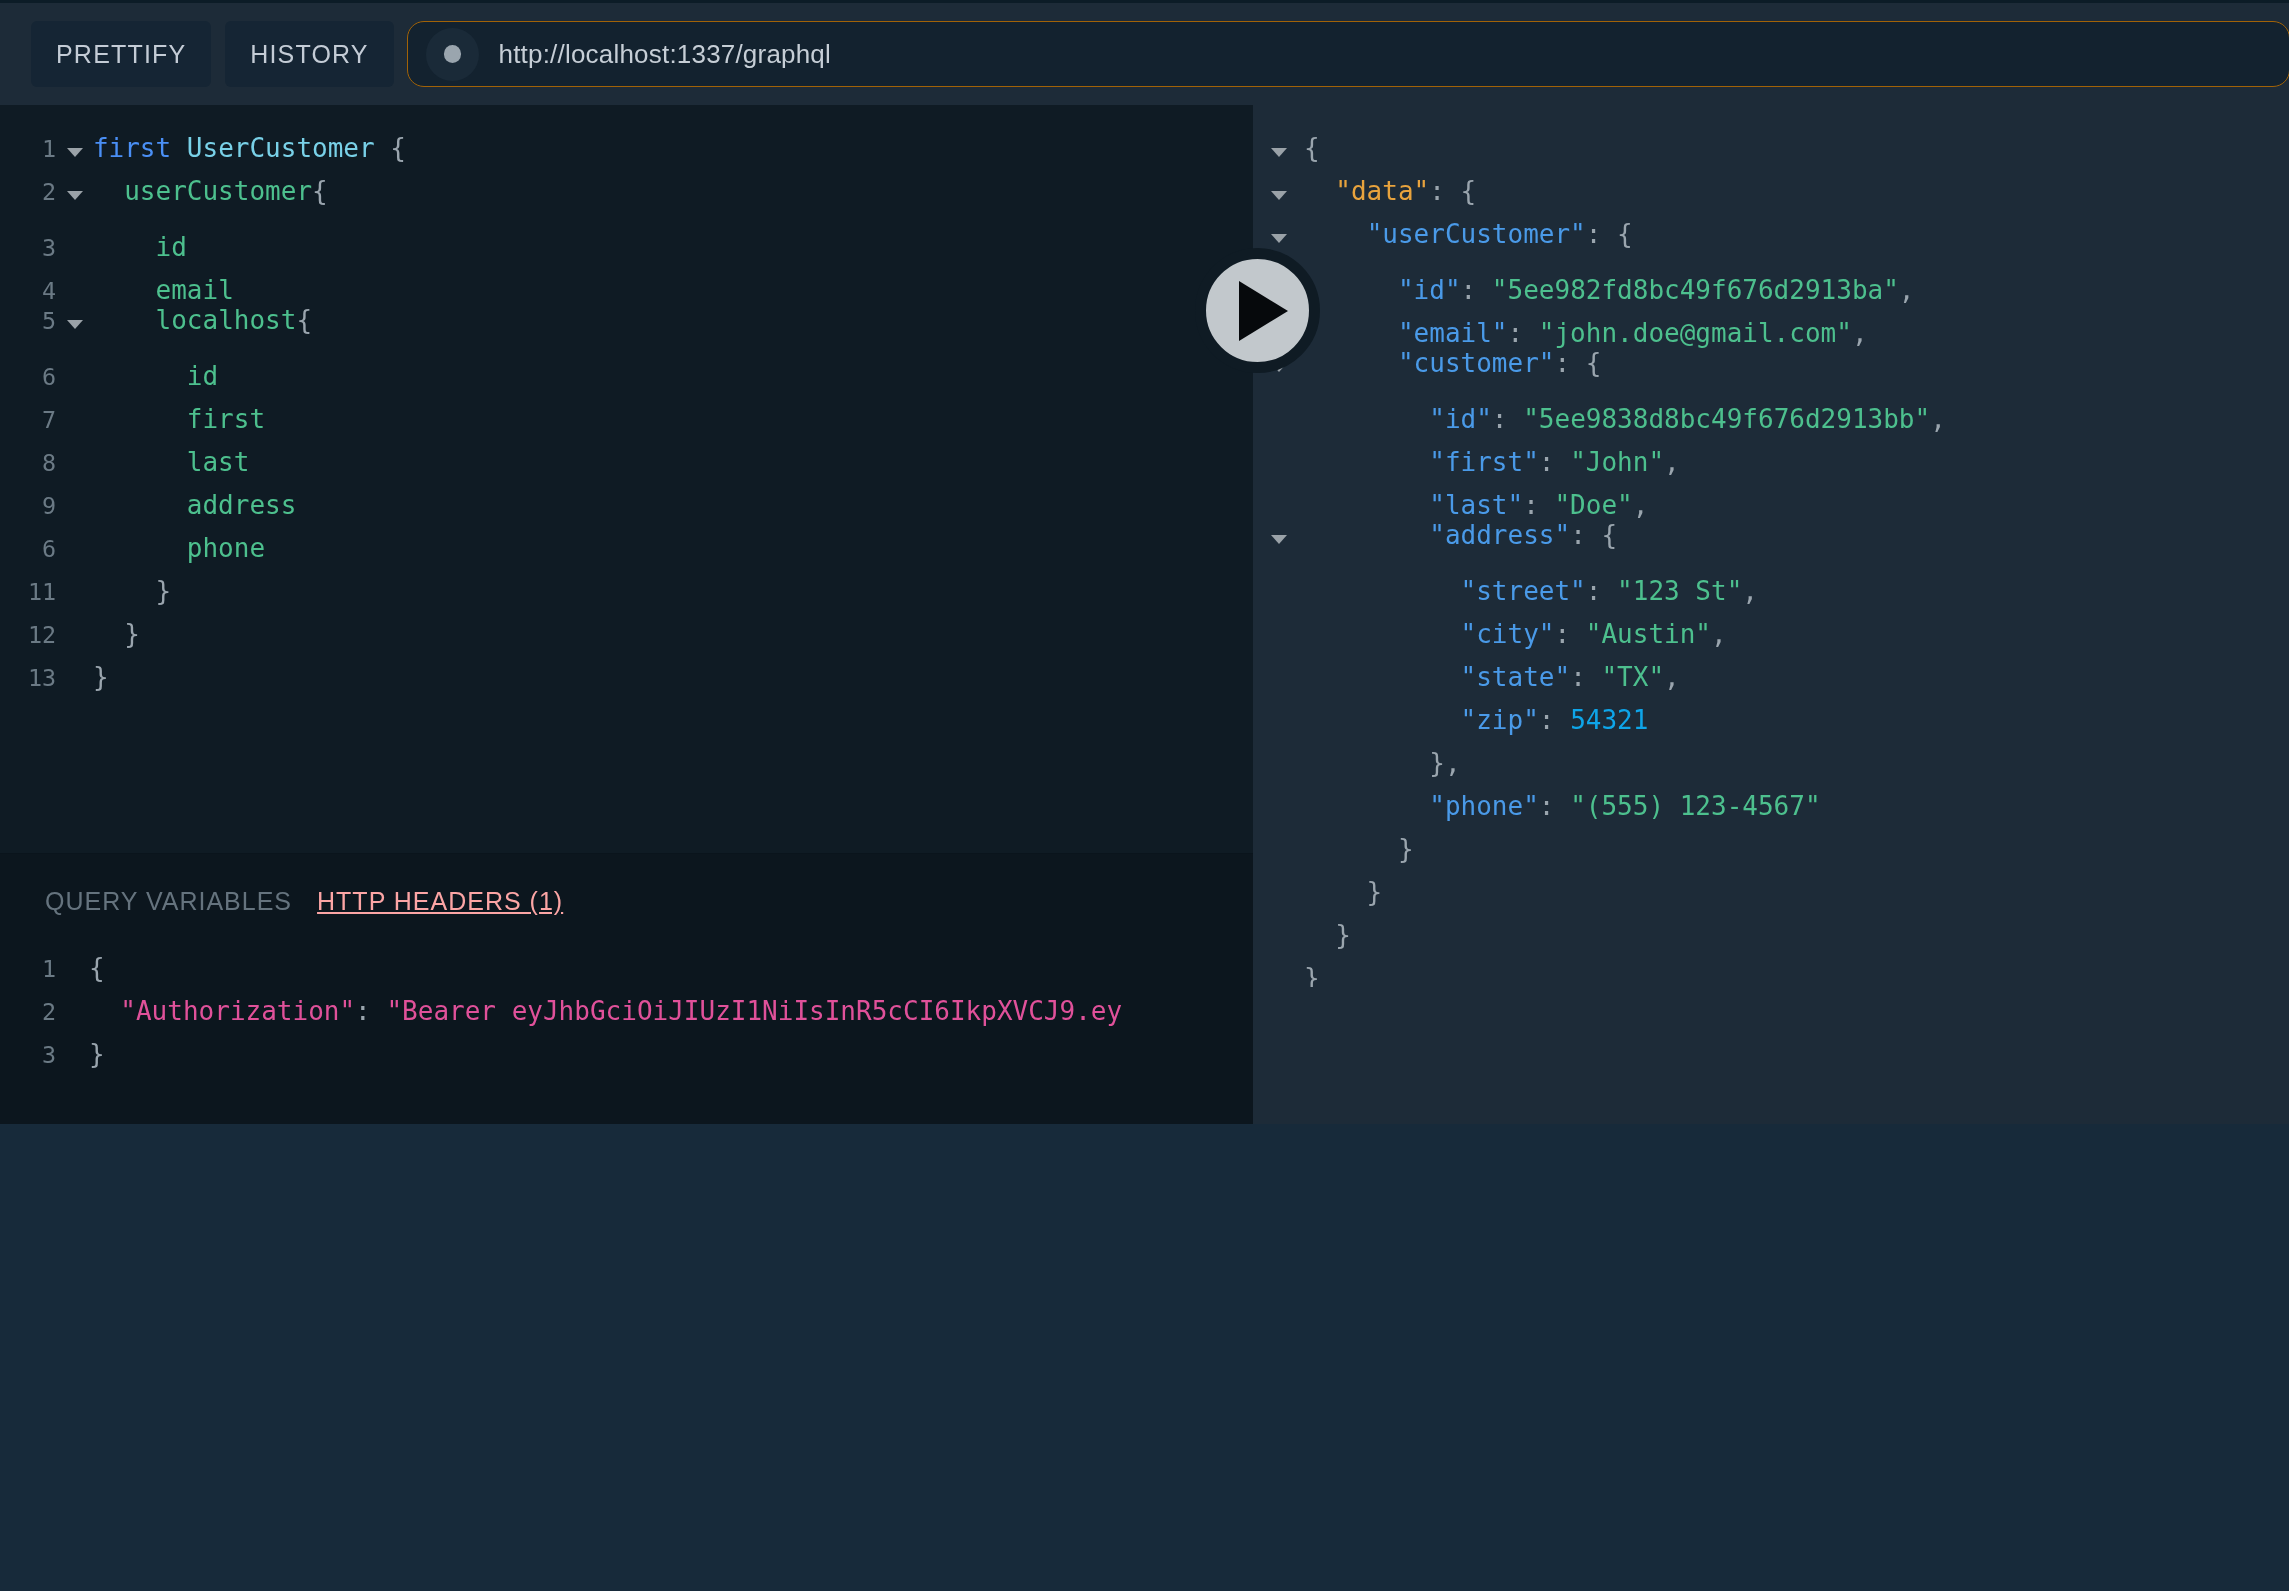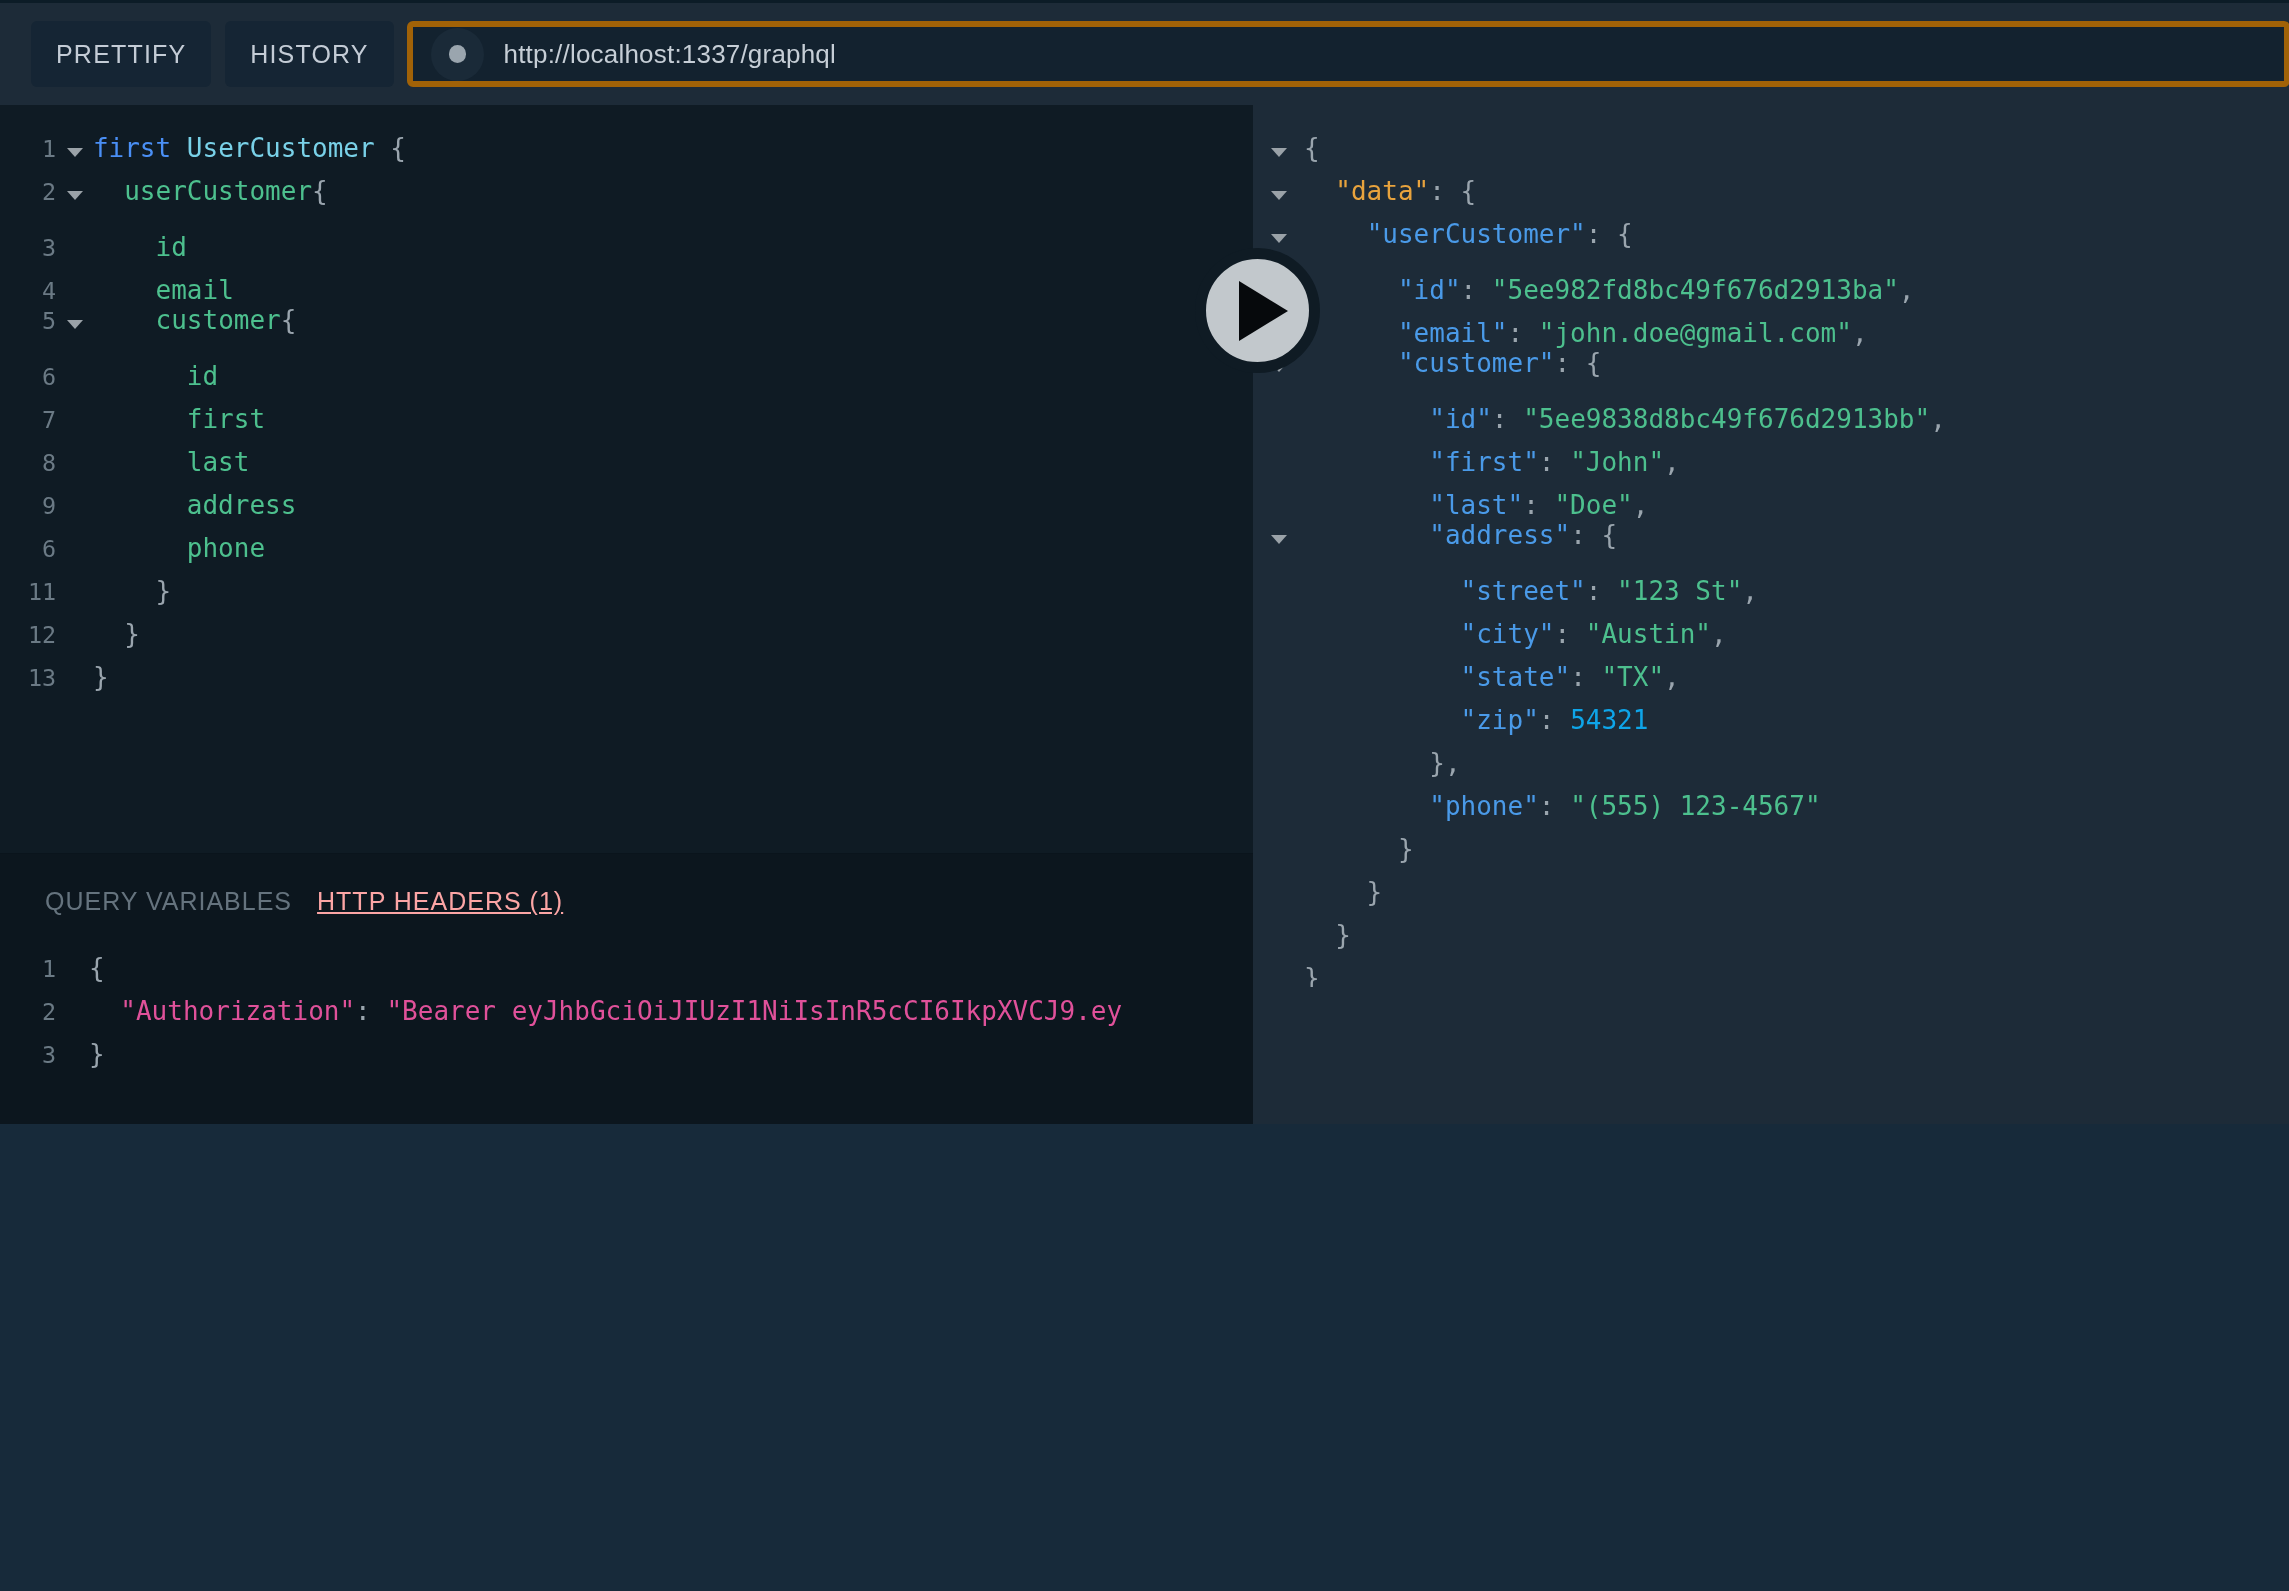--- a/index.html
+++ b/index.html
@@ -50,22 +50,22 @@
     display: flex;
     align-items: center;
     justify-content: center;
   }
 
   .url-bar {
     flex: 1;
     height: 66px;
     margin-right: 0;
     background: #13222f;
-    border: 6px solid #a16207;
-    border-radius: 6px;
+    border: 1px solid #a16207;
+    border-radius: 17px;
     display: flex;
     align-items: center;
     padding-left: 17.6px;
     gap: 19.5px;
     overflow: hidden;
   }
 
   .url-dot-wrap {
     width: 53px; height: 53px;
     border-radius: 50%;
@@ -293,21 +293,21 @@
   </div>
 
   <div class="split">
 
     <div class="left-pane">
       <div class="editor" id="editor-lines">
           <div class="code-line"><span class="gutter">1</span><span class="fold on"></span><span class="code-text"><span class="t-kw">first</span><span class="t-punc"> </span><span class="t-name">UserCustomer</span><span class="t-punc"> {</span></span></div>
           <div class="code-line"><span class="gutter">2</span><span class="fold on"></span><span class="code-text"><span class="t-punc">  </span><span class="t-field">userCustomer</span><span class="t-punc">{</span></span></div>
           <div class="code-line"><span class="gutter">3</span><span class="fold"></span><span class="code-text"><span class="t-punc">    </span><span class="t-field">id</span></span></div>
           <div class="code-line"><span class="gutter">4</span><span class="fold"></span><span class="code-text"><span class="t-punc">    </span><span class="t-field">email</span></span></div>
-          <div class="code-line"><span class="gutter">5</span><span class="fold on"></span><span class="code-text"><span class="t-punc">    </span><span class="t-field">customer</span><span class="t-punc">{</span></span></div>
+          <div class="code-line"><span class="gutter">5</span><span class="fold on"></span><span class="code-text"><span class="t-punc">    </span><span class="t-field">localhost</span><span class="t-punc">{</span></span></div>
           <div class="code-line"><span class="gutter">6</span><span class="fold"></span><span class="code-text"><span class="t-punc">      </span><span class="t-field">id</span></span></div>
           <div class="code-line"><span class="gutter">7</span><span class="fold"></span><span class="code-text"><span class="t-punc">      </span><span class="t-field">first</span></span></div>
           <div class="code-line"><span class="gutter">8</span><span class="fold"></span><span class="code-text"><span class="t-punc">      </span><span class="t-field">last</span></span></div>
           <div class="code-line"><span class="gutter">9</span><span class="fold"></span><span class="code-text"><span class="t-punc">      </span><span class="t-field">address</span></span></div>
           <div class="code-line"><span class="gutter">6</span><span class="fold"></span><span class="code-text"><span class="t-punc">      </span><span class="t-field">phone</span></span></div>
           <div class="code-line"><span class="gutter">11</span><span class="fold"></span><span class="code-text"><span class="t-punc">    }</span></span></div>
           <div class="code-line"><span class="gutter">12</span><span class="fold"></span><span class="code-text"><span class="t-punc">  }</span></span></div>
           <div class="code-line"><span class="gutter">13</span><span class="fold"></span><span class="code-text"><span class="t-punc">}</span></span></div>
         </div>
 

